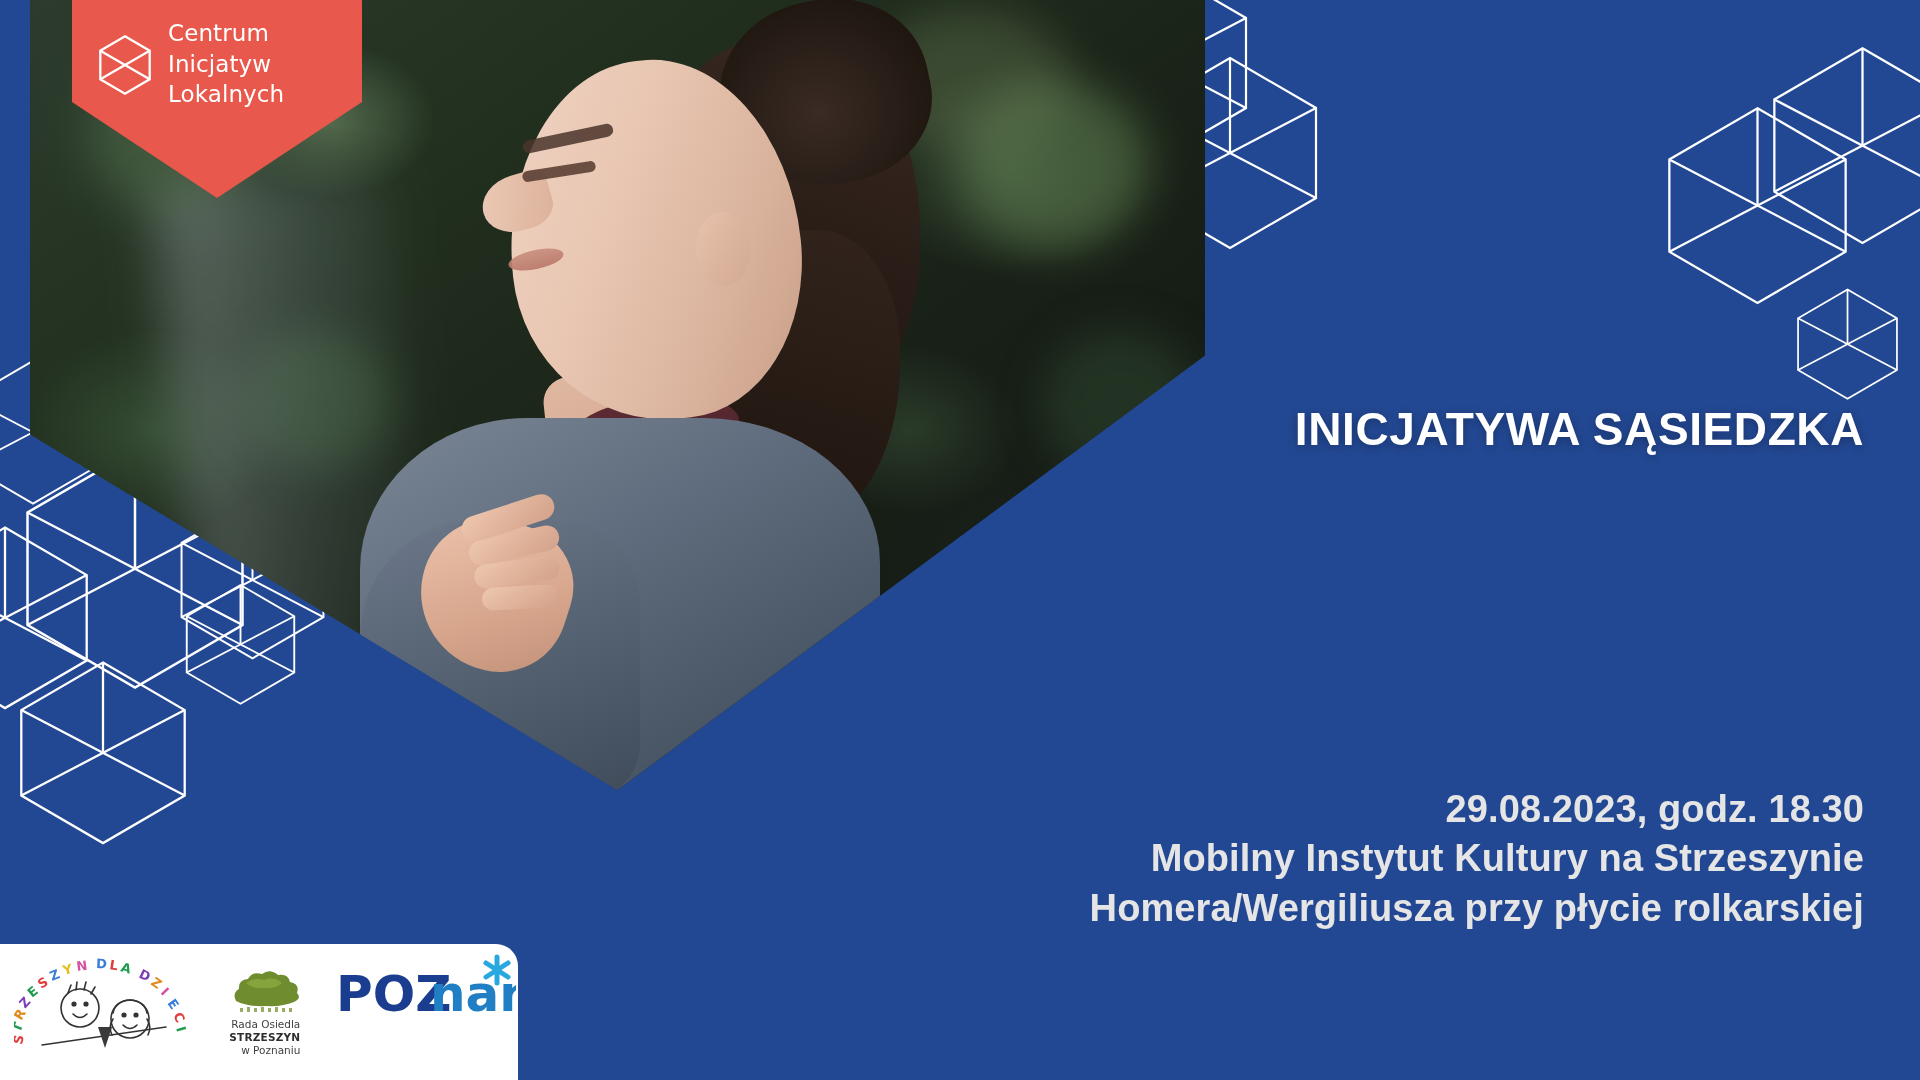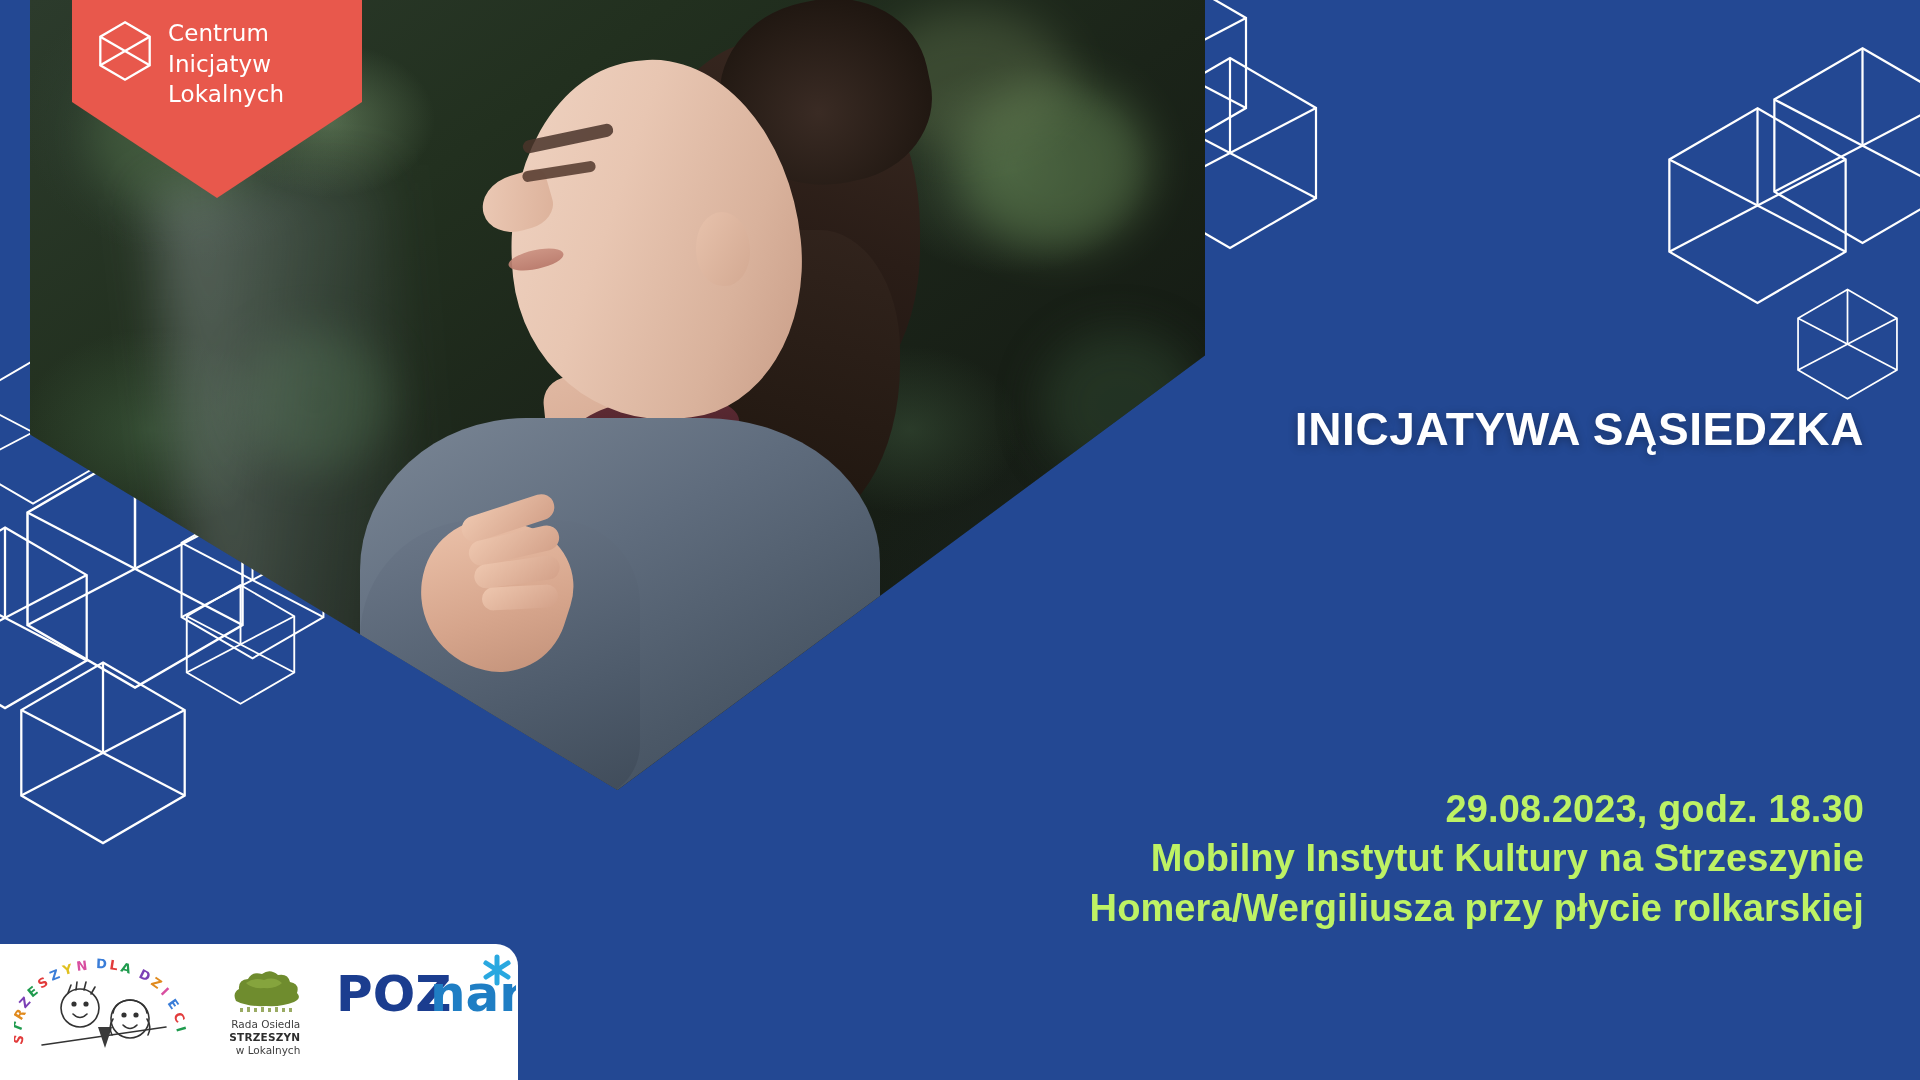--- a/index.html
+++ b/index.html
@@ -150,21 +150,21 @@
     position:absolute;
     left:72px; top:-2px;
     width:290px; height:200px;
     background:#e8584c;
     z-index:4;
     -webkit-clip-path: polygon(0 0, 100% 0, 100% 52%, 50% 100%, 0 52%);
     clip-path: polygon(0 0, 100% 0, 100% 52%, 50% 100%, 0 52%);
   }
   .logo-inner {
     position:absolute; left:24px; top:20px;
-    display:flex; align-items:flex-start; gap:14px;
+    display:flex; align-items:center; gap:14px;
   }
   .logo-mark { flex:0 0 auto; margin-top:2px; }
   .logo-text {
     color:#fff; font-size:23px; line-height:1.33;
     font-family:"DejaVu Sans","Liberation Sans",sans-serif;
     font-weight:400; letter-spacing:.1px; white-space:nowrap;
   }
 
   
   .org-tag {
@@ -182,21 +182,21 @@
     position:absolute; right:56px; top:522px;
     width:1000px; text-align:right;
     color:#fff; font-weight:bold; z-index:5;
     font-size:86px; line-height:1.04;
     letter-spacing:-.6px;
     text-shadow:0 3px 14px rgba(0,0,0,.33);
   }
   .details {
     position:absolute; right:56px; top:785px;
     width:1000px; text-align:right;
-    color:#bef264; font-weight:bold; z-index:5;
+    color:#e5e5e5; font-weight:bold; z-index:5;
   }
   .d-line { font-size:38px; line-height:1.30; letter-spacing:.1px; }
   .d-free { font-size:33px; margin-top:26px; letter-spacing:.1px; }
 
   
   .hashtag {
     position:absolute; left:34px; top:888px;
     color:#fff; font-size:34px; font-weight:400;
     font-family:"DejaVu Sans","Liberation Sans",sans-serif;
     z-index:5;
@@ -426,21 +426,21 @@
             <rect x="39" y="40" width="3" height="5"></rect>
           <rect x="46" y="41" width="3" height="4"></rect>
             <rect x="53" y="40" width="3" height="5"></rect>
           <rect x="60" y="41" width="3" height="4"></rect>
             <rect x="67" y="41" width="3" height="4"></rect>
         </g>
       </svg>
       <div class="rada-txt">
         <div>Rada Osiedla</div>
         <div class="b">STRZESZYN</div>
-        <div>w Lokalnych</div>
+        <div>w Poznaniu</div>
       </div>
     </div>
 
     <div class="sp sp-poznan">
       <svg width="182" height="74" viewBox="0 0 182 74">
         <text x="2" y="58" font-family="DejaVu Sans, sans-serif" font-size="50" font-weight="bold" fill="#1b3d8f">POZ</text>
         <text x="96" y="58" font-family="DejaVu Sans, sans-serif" font-size="50" font-weight="bold" fill="#1f7ec4">nan</text>
         <g stroke="#29a8e0" stroke-width="5" stroke-linecap="round">
           <line x1="163" y1="4" x2="163" y2="30"></line>
           <line x1="152" y1="10" x2="174" y2="24"></line>

